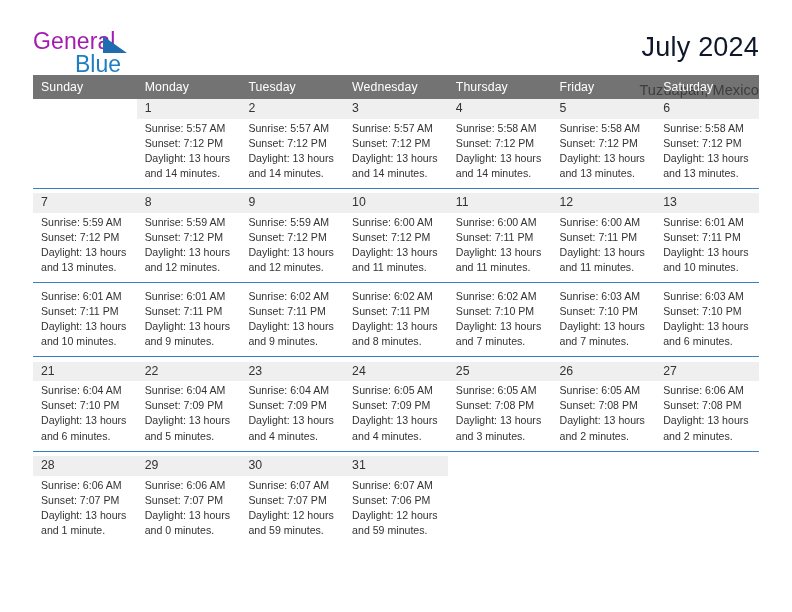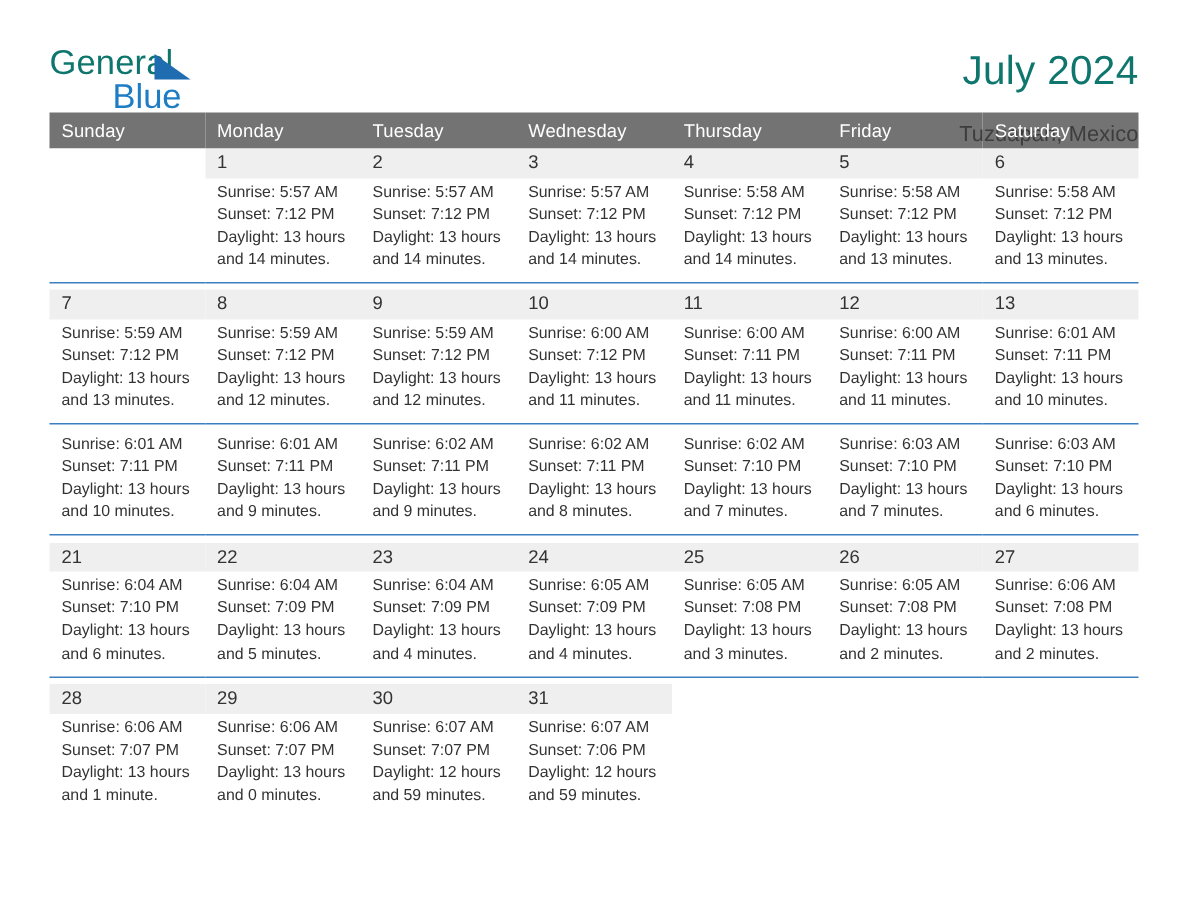--- a/index.html
+++ b/index.html
@@ -31,21 +31,21 @@
     height: 75px;
   }
   .logo {
     position: relative;
     width: 120px;
     height: 52px;
     line-height: 1;
   }
   .logo-general {
     font-size: 23px;
-    color: #0f766e;
+    color: #a21caf;
     letter-spacing: 0.1px;
     font-family: "Liberation Sans", sans-serif;
   }
   .logo-blue {
     position: absolute;
     left: 30px;
     top: 23px;
     font-size: 23px;
     color: #1f7dc4;
     font-family: "Liberation Sans", sans-serif;
@@ -60,21 +60,21 @@
     border-left: 24px solid #1f6cb0;
     border-top: 17px solid transparent;
   }
   .title-block {
     text-align: right;
     padding-top: 2px;
   }
   .cal-title {
     font-size: 27px;
     font-weight: normal;
-    color: #0f766e;
+    color: #0f172a;
     line-height: 1.18;
     letter-spacing: 0.2px;
     text-align: right;
   }
   .cal-subtitle {
     font-size: 14.5px;
     color: #3d3d3d;
     margin-top: 18px;
     letter-spacing: 0.1px;
   }

